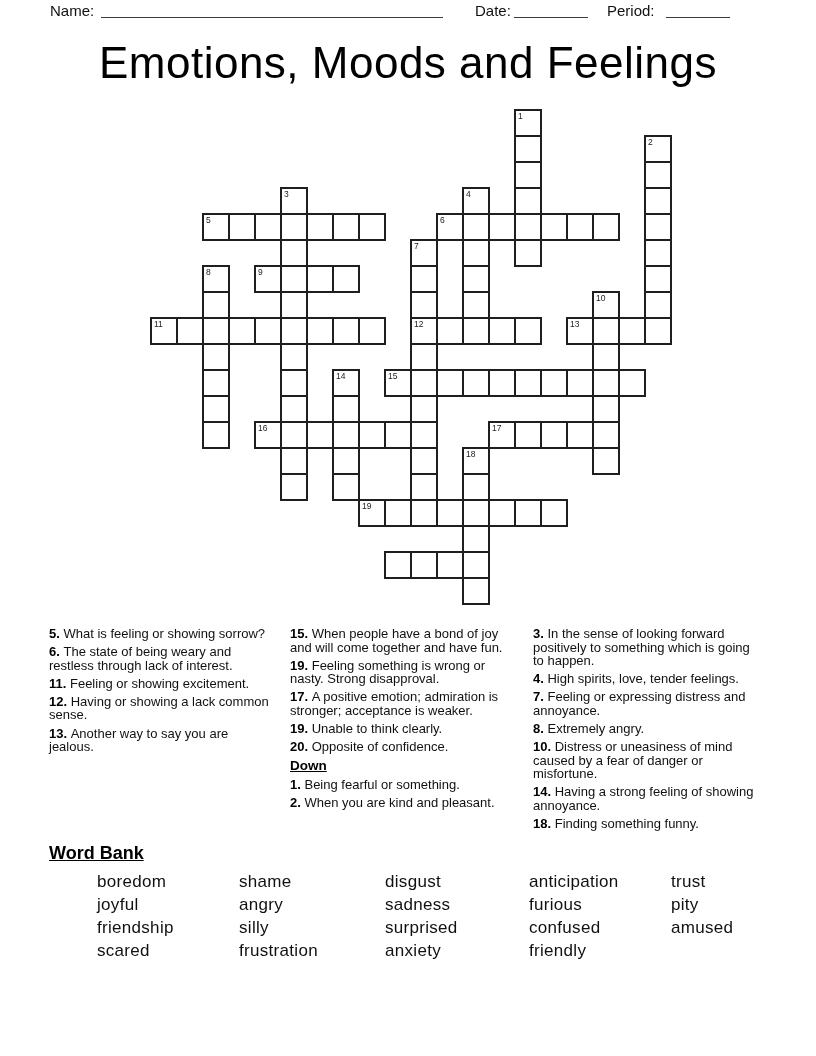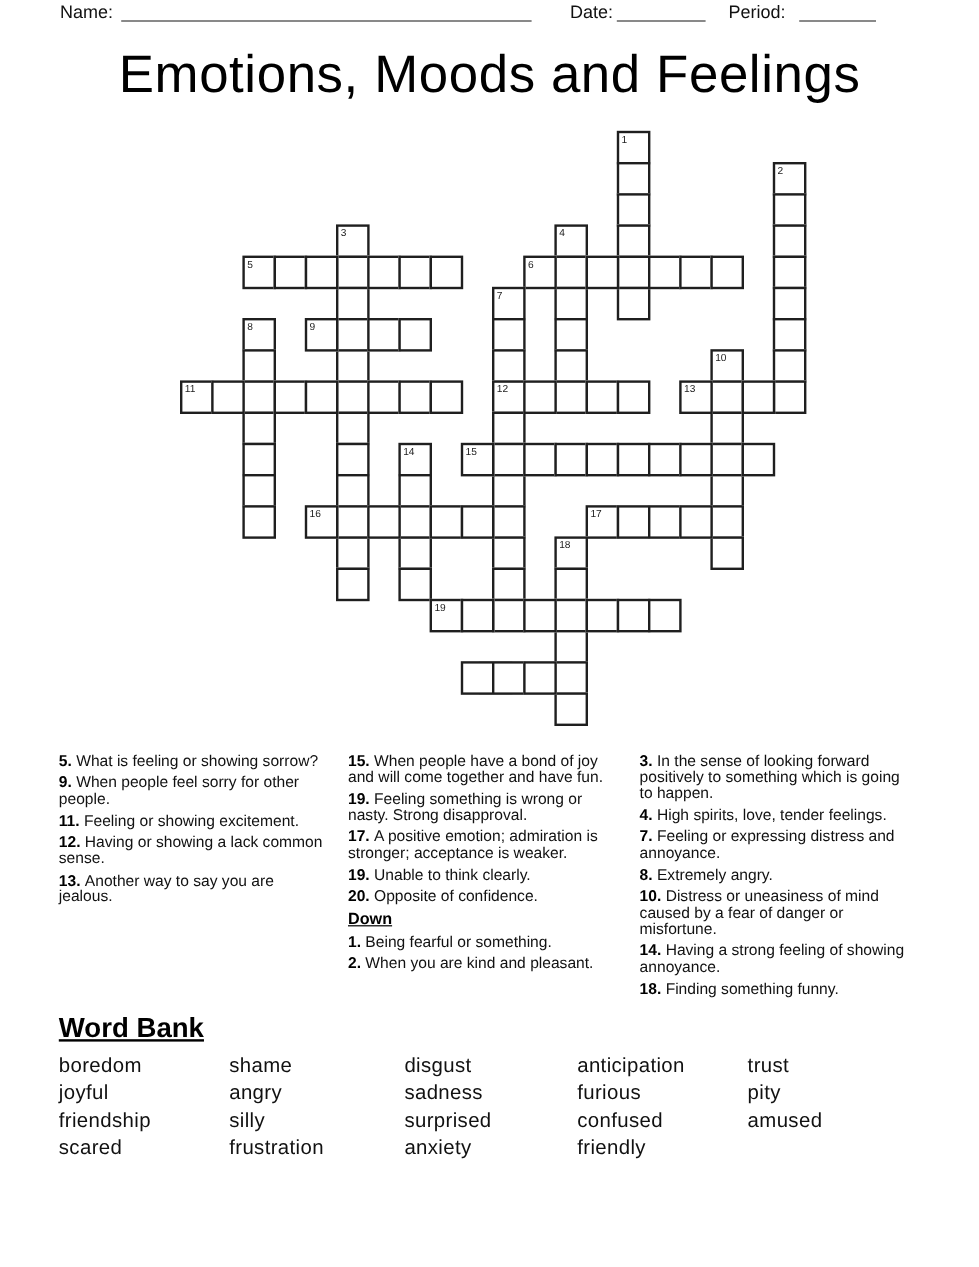--- a/index.html
+++ b/index.html
@@ -96,29 +96,30 @@
   .clue b { color: #000; }
 
   
   .wordbank {
     position: absolute;
     left: 49px;
     top: 843px;
     width: 740px;
   }
   .wb-head {
-    font-size: 23px;
+    font-size: 18px;
     font-weight: bold;
     text-decoration: underline;
     margin-bottom: 6px;
     color: #000;
   }
   .wb-grid {
     display: grid;
     grid-template-columns: 142px 146px 144px 142px auto;
+    margin-left: 48px;
   }
   .wb-word {
     font-size: 17px;
     line-height: 23px;
     letter-spacing: 0.3px;
     color: #111;
   }
 </style>
 </head>
 <body>
@@ -296,21 +297,21 @@
       </div>
       <div class="cell" style="left: 234px; top: 442px;"></div>
       <div class="cell" style="left: 260px; top: 442px;"></div>
       <div class="cell" style="left: 286px; top: 442px;"></div>
     </div>
 
   <div class="clues">
     <div class="clue-col clue-col-1">
       <div id="clues-col1">
           <div class="clue"><b>5. </b>What is feeling or showing sorrow?</div>
-          <div class="clue"><b>9. </b>When people feel sorry for other people.</div>
+          <div class="clue"><b>6. </b>The state of being weary and restless through lack of interest.</div>
           <div class="clue"><b>11. </b>Feeling or showing excitement.</div>
           <div class="clue"><b>12. </b>Having or showing a lack common sense.</div>
           <div class="clue"><b>13. </b>Another way to say you are jealous.</div>
         </div>
     </div>
     <div class="clue-col clue-col-2">
       <div id="clues-col2a">
           <div class="clue"><b>15. </b>When people have a bond of joy and will come together and have fun.</div>
           <div class="clue"><b>19. </b>Feeling something is wrong or nasty. Strong disapproval.</div>
           <div class="clue"><b>17. </b>A positive emotion; admiration is stronger; acceptance is weaker.</div>

